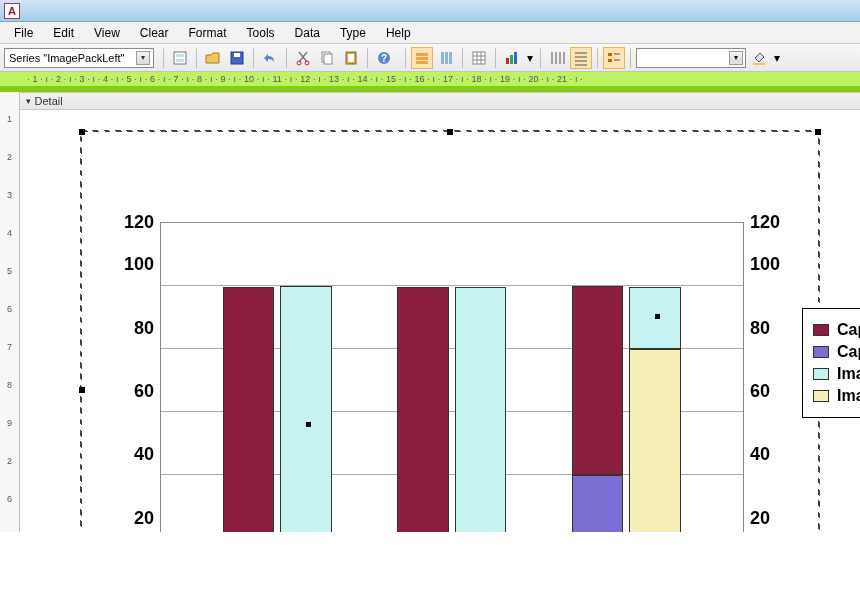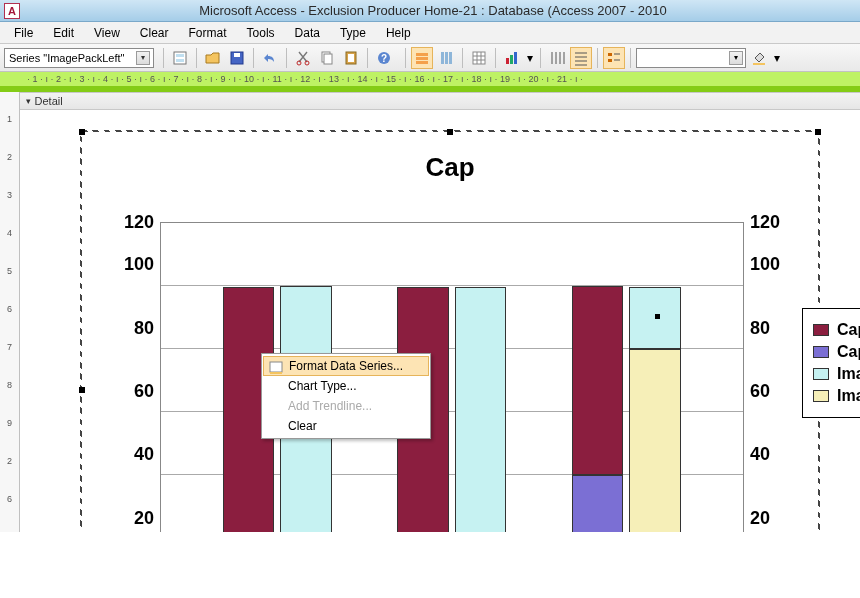--- a/index.html
+++ b/index.html
@@ -213,21 +213,20 @@
   .tool-combo{
     width:110px;height:20px;border:1px solid #8a8a8a;background:#fff;display:flex;align-items:center;justify-content:flex-end;padding-right:2px;
   }
   .tool-combo .dd{width:14px;height:14px;background:linear-gradient(#f2f2f2,#dcdcdc);border:1px solid #9b9b9b;display:flex;align-items:center;justify-content:center;font-size:8px;}
 </style>
 </head>
 <body>
 
 <div class="titlebar">
   <div class="app-icon">A</div>
-  <div class="title-text">Microsoft Access - Exclusion Producer Home-21 : Database (Access 2007 - 2010</div>
 </div>
 
 <div class="menubar">
   <div class="mi">File</div>
   <div class="mi">Edit</div>
   <div class="mi">View</div>
   <div class="mi">Clear</div>
   <div class="mi">Format</div>
   <div class="mi">Tools</div>
   <div class="mi">Data</div>
@@ -384,21 +383,20 @@
       <span>Detail</span>
     </div>
     <div class="canvas">
       <div class="chart-container">
         <div class="handle tl"></div>
         <div class="handle tc"></div>
         <div class="handle tr"></div>
         <div class="handle lc"></div>
         <div class="handle rc"></div>
 
-        <div class="chart-title">Cap</div>
 
         <div class="plot-wrap">
           <div class="yaxis">
 
             <span class="yt" style="bottom:16.6%">20</span>
             <span class="yt" style="bottom:33.3%">40</span>
             <span class="yt" style="bottom:50%">60</span>
             <span class="yt" style="bottom:66.6%">80</span>
             <span class="yt" style="bottom:83.3%">100</span>
             <span class="yt" style="bottom:100%;transform:translateY(50%)">120</span>
@@ -439,32 +437,20 @@
                 <div class="bar-seg cap-used" style="bottom:0;height:33.3%"></div>
                 <div class="bar-seg cap-left" style="bottom:33.3%;height:50%"></div>
               </div>
               <div class="pair" style="left:48%">
                 <div class="bar-seg img-used" style="bottom:0;height:66.6%"></div>
                 <div class="bar-seg img-left" style="bottom:66.6%;height:16.6%"></div>
                 <span class="selmark" style="bottom:74.5%;left:50%"></span>
               </div>
             </div>
 
-            <div class="context-menu" style="left:100px;top:130px">
-              <div class="cmi highlight">
-                <svg class="cmic" viewBox="0 0 16 16">
-                    <rect x="2" y="2" width="12" height="10" fill="#fff" stroke="#888"></rect>
-                    <rect x="2" y="12" width="12" height="2" fill="#f4c460"></rect>
-                  </svg>
-                <span>Format Data Series...</span>
-              </div>
-              <div class="cmi"><span>Chart Type...</span></div>
-              <div class="cmi disabled"><span>Add Trendline...</span></div>
-              <div class="cmi"><span>Clear</span></div>
-            </div>
           </div>
 
           <div class="yaxis2">
 
             <span class="yt" style="bottom:16.6%;left:6px;right:auto">20</span>
             <span class="yt" style="bottom:33.3%;left:6px;right:auto">40</span>
             <span class="yt" style="bottom:50%;left:6px;right:auto">60</span>
             <span class="yt" style="bottom:66.6%;left:6px;right:auto">80</span>
             <span class="yt" style="bottom:83.3%;left:6px;right:auto">100</span>
             <span class="yt" style="bottom:100%;left:6px;right:auto;transform:translateY(50%)">120</span>

